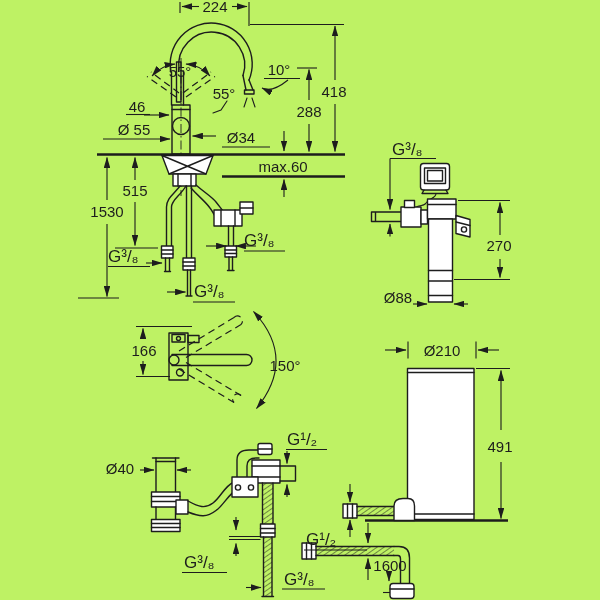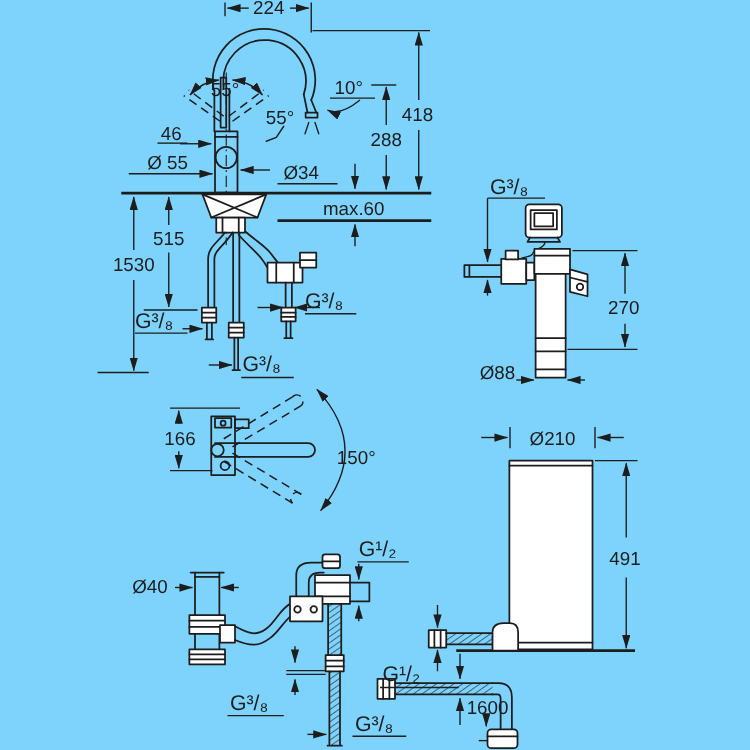--- a/index.html
+++ b/index.html
@@ -1,16 +1,16 @@
 <!DOCTYPE html>
 <html><head>
 <meta charset="utf-8">
 <style>
   html,body{margin:0;padding:0;background:#fff;width:600px;height:600px;overflow:hidden}
-  #stage{position:relative;width:600px;height:600px;background:#7dd3fc}
+  #stage{position:relative;width:600px;height:600px;background:#bef264}
   svg{display:block}
   .s{fill:none;stroke:#1d1d1d;stroke-width:1.4;stroke-linecap:round;stroke-linejoin:round}
   .w{fill:#ffffff;stroke:#1d1d1d;stroke-width:1.4;stroke-linejoin:round}
   .d{fill:none;stroke:#1d1d1d;stroke-width:1.1;stroke-linecap:butt}
   .t2{fill:none;stroke:#1d1d1d;stroke-width:2.3;stroke-linecap:butt}
   .dsh{fill:none;stroke:#1d1d1d;stroke-width:1.2;stroke-dasharray:7 4.5;stroke-linecap:butt}
   .cl{fill:none;stroke:#1d1d1d;stroke-width:.9;stroke-dasharray:9 3 1.5 3}
   .thin{fill:none;stroke:#1d1d1d;stroke-width:1.1;stroke-linecap:round}
   text{font-family:"Liberation Sans","DejaVu Sans",sans-serif;fill:#1d1d1d;font-size:15px}
   .g{font-size:17px}

